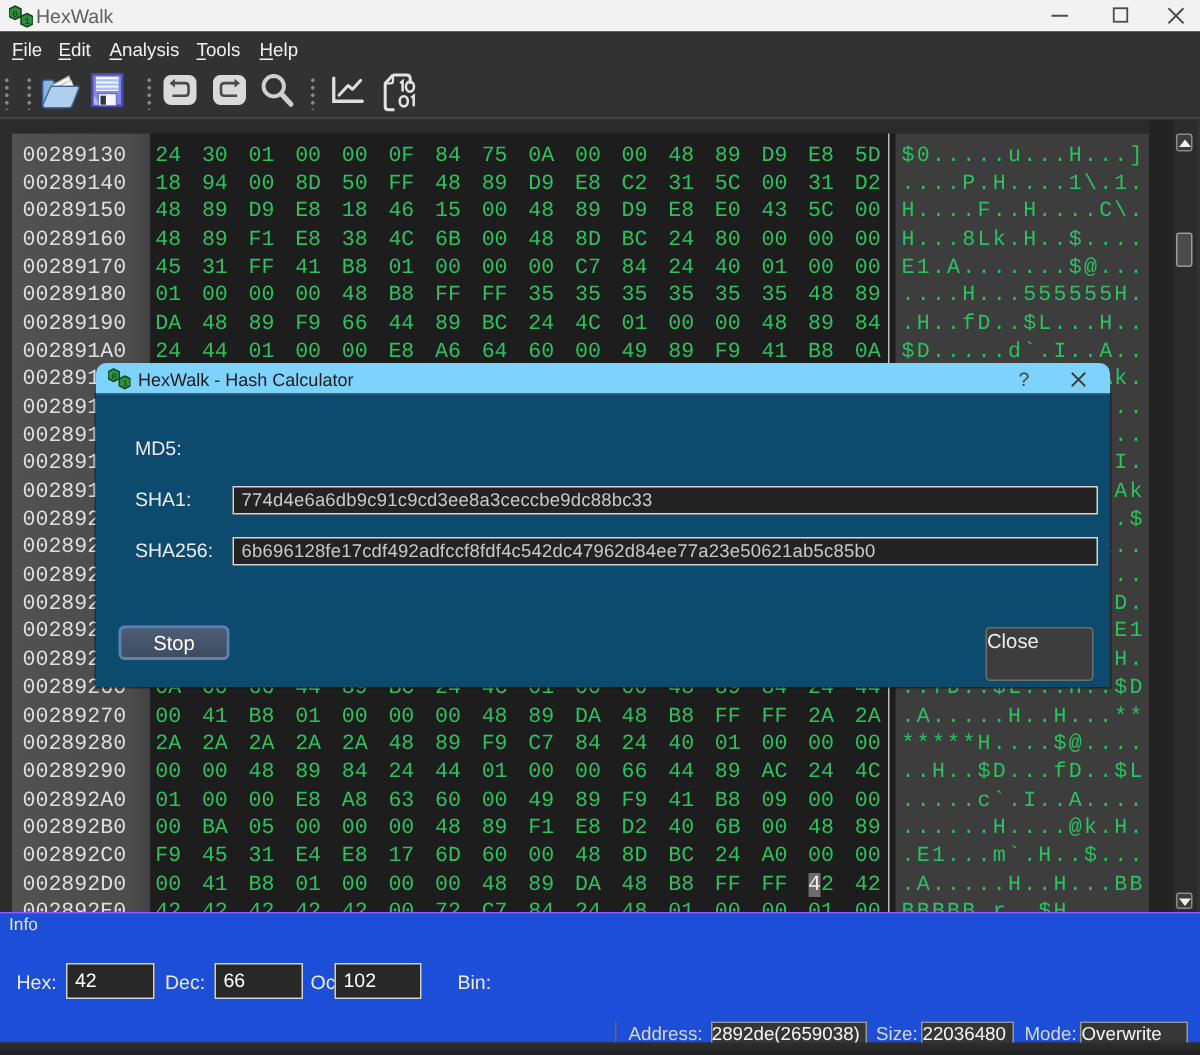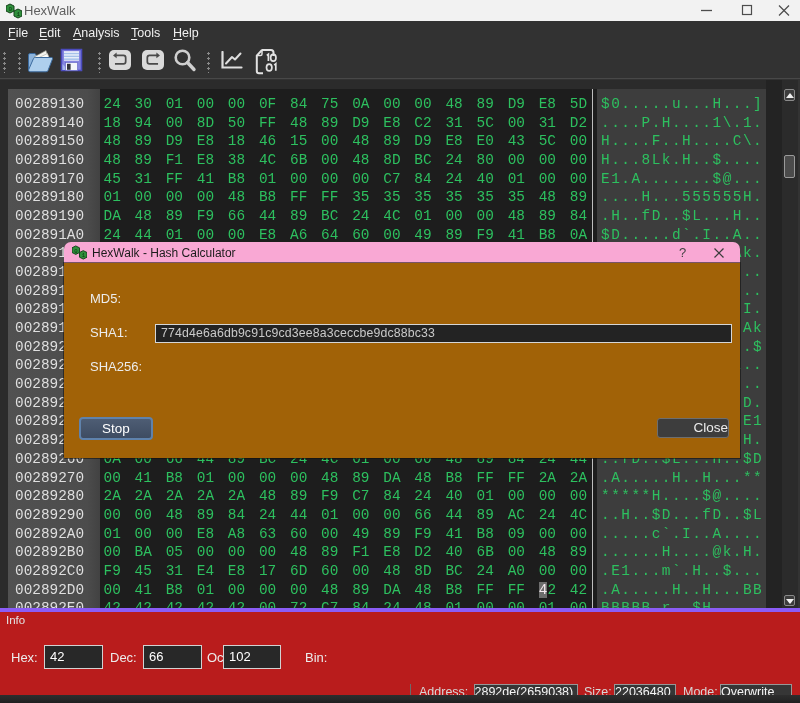--- a/index.html
+++ b/index.html
@@ -39,48 +39,48 @@
 #sbthumb{position:absolute;left:783.5px;top:75px;width:11.5px;height:23px;background:#4b4b4b;
  border:1px solid #9a9a9a;border-radius:2px}
 
 .hr{position:absolute;left:0;height:18.67px;line-height:18.67px;
  font-family:"Liberation Mono",monospace;font-size:14.4px;white-space:pre}
 .adr{position:absolute;left:15px;color:#dfdfdf}
 .hx{position:absolute;left:103.5px;color:#2dc05f;word-spacing:5.18px}
 .asc{position:absolute;left:601px;color:#2dc05f;letter-spacing:1.5px}
 .cur{color:#f4e9ef;background:#6d6d6d}
 
-#info{position:absolute;left:0;top:608px;width:800px;height:87px;background:#b91c1c;
- border-top:4px solid #8b5cf6}
+#info{position:absolute;left:0;top:608px;width:800px;height:87px;background:#1d4ed8;
+ border-top:1px solid #8b5cf6}
 #infolabel{position:absolute;left:6px;top:2px;font-size:11.5px;color:#e2e2e2}
 .flabel{position:absolute;top:38px;font-size:13px;color:#ececec}
 .ffield{position:absolute;top:33px;height:24px;background:#282828;border:1px solid #d2d2d2;
  color:#fff;font-size:13px;line-height:22px;padding-left:5px}
 
 .slabel{position:absolute;top:73px;font-size:12.5px;color:#d6d6d6}
 .sbox{position:absolute;top:71.5px;height:16px;background:#363636;border:1px solid #979797;
  color:#f5f5f5;font-size:12.5px;line-height:15px;}
 #bstrip{position:absolute;left:0;top:695px;width:800px;height:8px;
  background:linear-gradient(to bottom,#2e2e2e 0%,#282828 50%,#1f1f1f 100%)}
 
 #dlg{position:absolute;left:64px;top:242px;width:676px;height:216px;z-index:50}
-#dlgtitle{position:absolute;left:0;top:0;width:676px;height:36px;background:#f9a8d4;
+#dlgtitle{position:absolute;left:0;top:0;width:676px;height:36px;background:#7dd3fc;
  border-radius:7px 7px 0 0}
 #dlgtxt{position:absolute;left:28px;top:4px;font-size:12px;color:#1c1c1c}
-#dlgbody{position:absolute;left:0;top:21px;width:676px;height:195px;background:#a16207;box-shadow:0 0 0 1px rgba(15,15,15,0.55)}
+#dlgbody{position:absolute;left:0;top:21px;width:676px;height:195px;background:#0c4a6e;box-shadow:0 0 0 1px rgba(15,15,15,0.55)}
 .dlabel{position:absolute;left:26px;font-size:13px;color:#ececec}
 .dfield{position:absolute;left:91px;width:577px;height:19px;background:#232323;
  border:1px solid #d6d6d6;color:#c9c9c9;font-size:12.3px;line-height:17px;padding-left:5px;
  white-space:pre;letter-spacing:0.15px}
 #stopbtn{position:absolute;left:15px;top:154px;width:74px;height:23px;
  background:linear-gradient(#4e5d74,#3e4c62);border:2px solid #5f82ac;border-radius:4px;
  color:#fff;font-size:13.5px;text-align:center;line-height:19px}
-#closebtn{position:absolute;left:593px;top:155px;width:72px;height:20px;
+#closebtn{position:absolute;left:593px;top:155px;width:72px;height:36px;
  background:#3d3d3d;border:1px solid #6e6e6e;border-radius:3px;
- color:#ececec;font-size:13.5px;text-align:right;line-height:18px}
+ color:#ececec;font-size:13.5px;text-align:left;line-height:18px}
 .dctl{position:absolute;top:3px;font-size:13px;color:#434343}
 </style></head>
 <body>
 
 <div id="titlebar">
  <svg class="abs" style="left:6px;top:3px" width="16" height="16" viewBox="0 0 16 16">
   <polygon points="4,1 8,3 8,8 4,10 0,8 0,3" fill="#2f8f3c" stroke="#14401a" stroke-width="1"></polygon>
   <polygon points="12,6 16,8 16,13 12,15 8,13 8,8" fill="#2f8f3c" stroke="#14401a" stroke-width="1"></polygon>
   <text x="2.4" y="8.2" font-size="6" fill="#0c3311" font-family="Liberation Mono">0</text>
   <text x="10.4" y="13.2" font-size="6" fill="#0c3311" font-family="Liberation Mono">1</text>
@@ -240,16 +240,17 @@
   <svg class="abs" style="left:649px;top:5px" width="12" height="12" viewBox="0 0 12 12">
    <line x1="1.5" y1="1.5" x2="10.5" y2="10.5" stroke="#3c3c3c" stroke-width="1.2"></line>
    <line x1="10.5" y1="1.5" x2="1.5" y2="10.5" stroke="#3c3c3c" stroke-width="1.2"></line>
   </svg>
  </div>
  <div id="dlgbody">
   <span class="dlabel" style="top:28px">MD5:</span>
   <span class="dlabel" style="top:62px">SHA1:</span>
   <div class="dfield" style="top:61px">774d4e6a6db9c91c9cd3ee8a3ceccbe9dc88bc33</div>
   <span class="dlabel" style="top:96px">SHA256:</span>
+  <div class="dfield" style="top:95px">6b696128fe17cdf492adfccf8fdf4c542dc47962d84ee77a23e50621ab5c85b0</div>
   <div id="stopbtn">Stop</div>
   <div id="closebtn">Close</div>
  </div>
 </div>
 
 </body></html>

